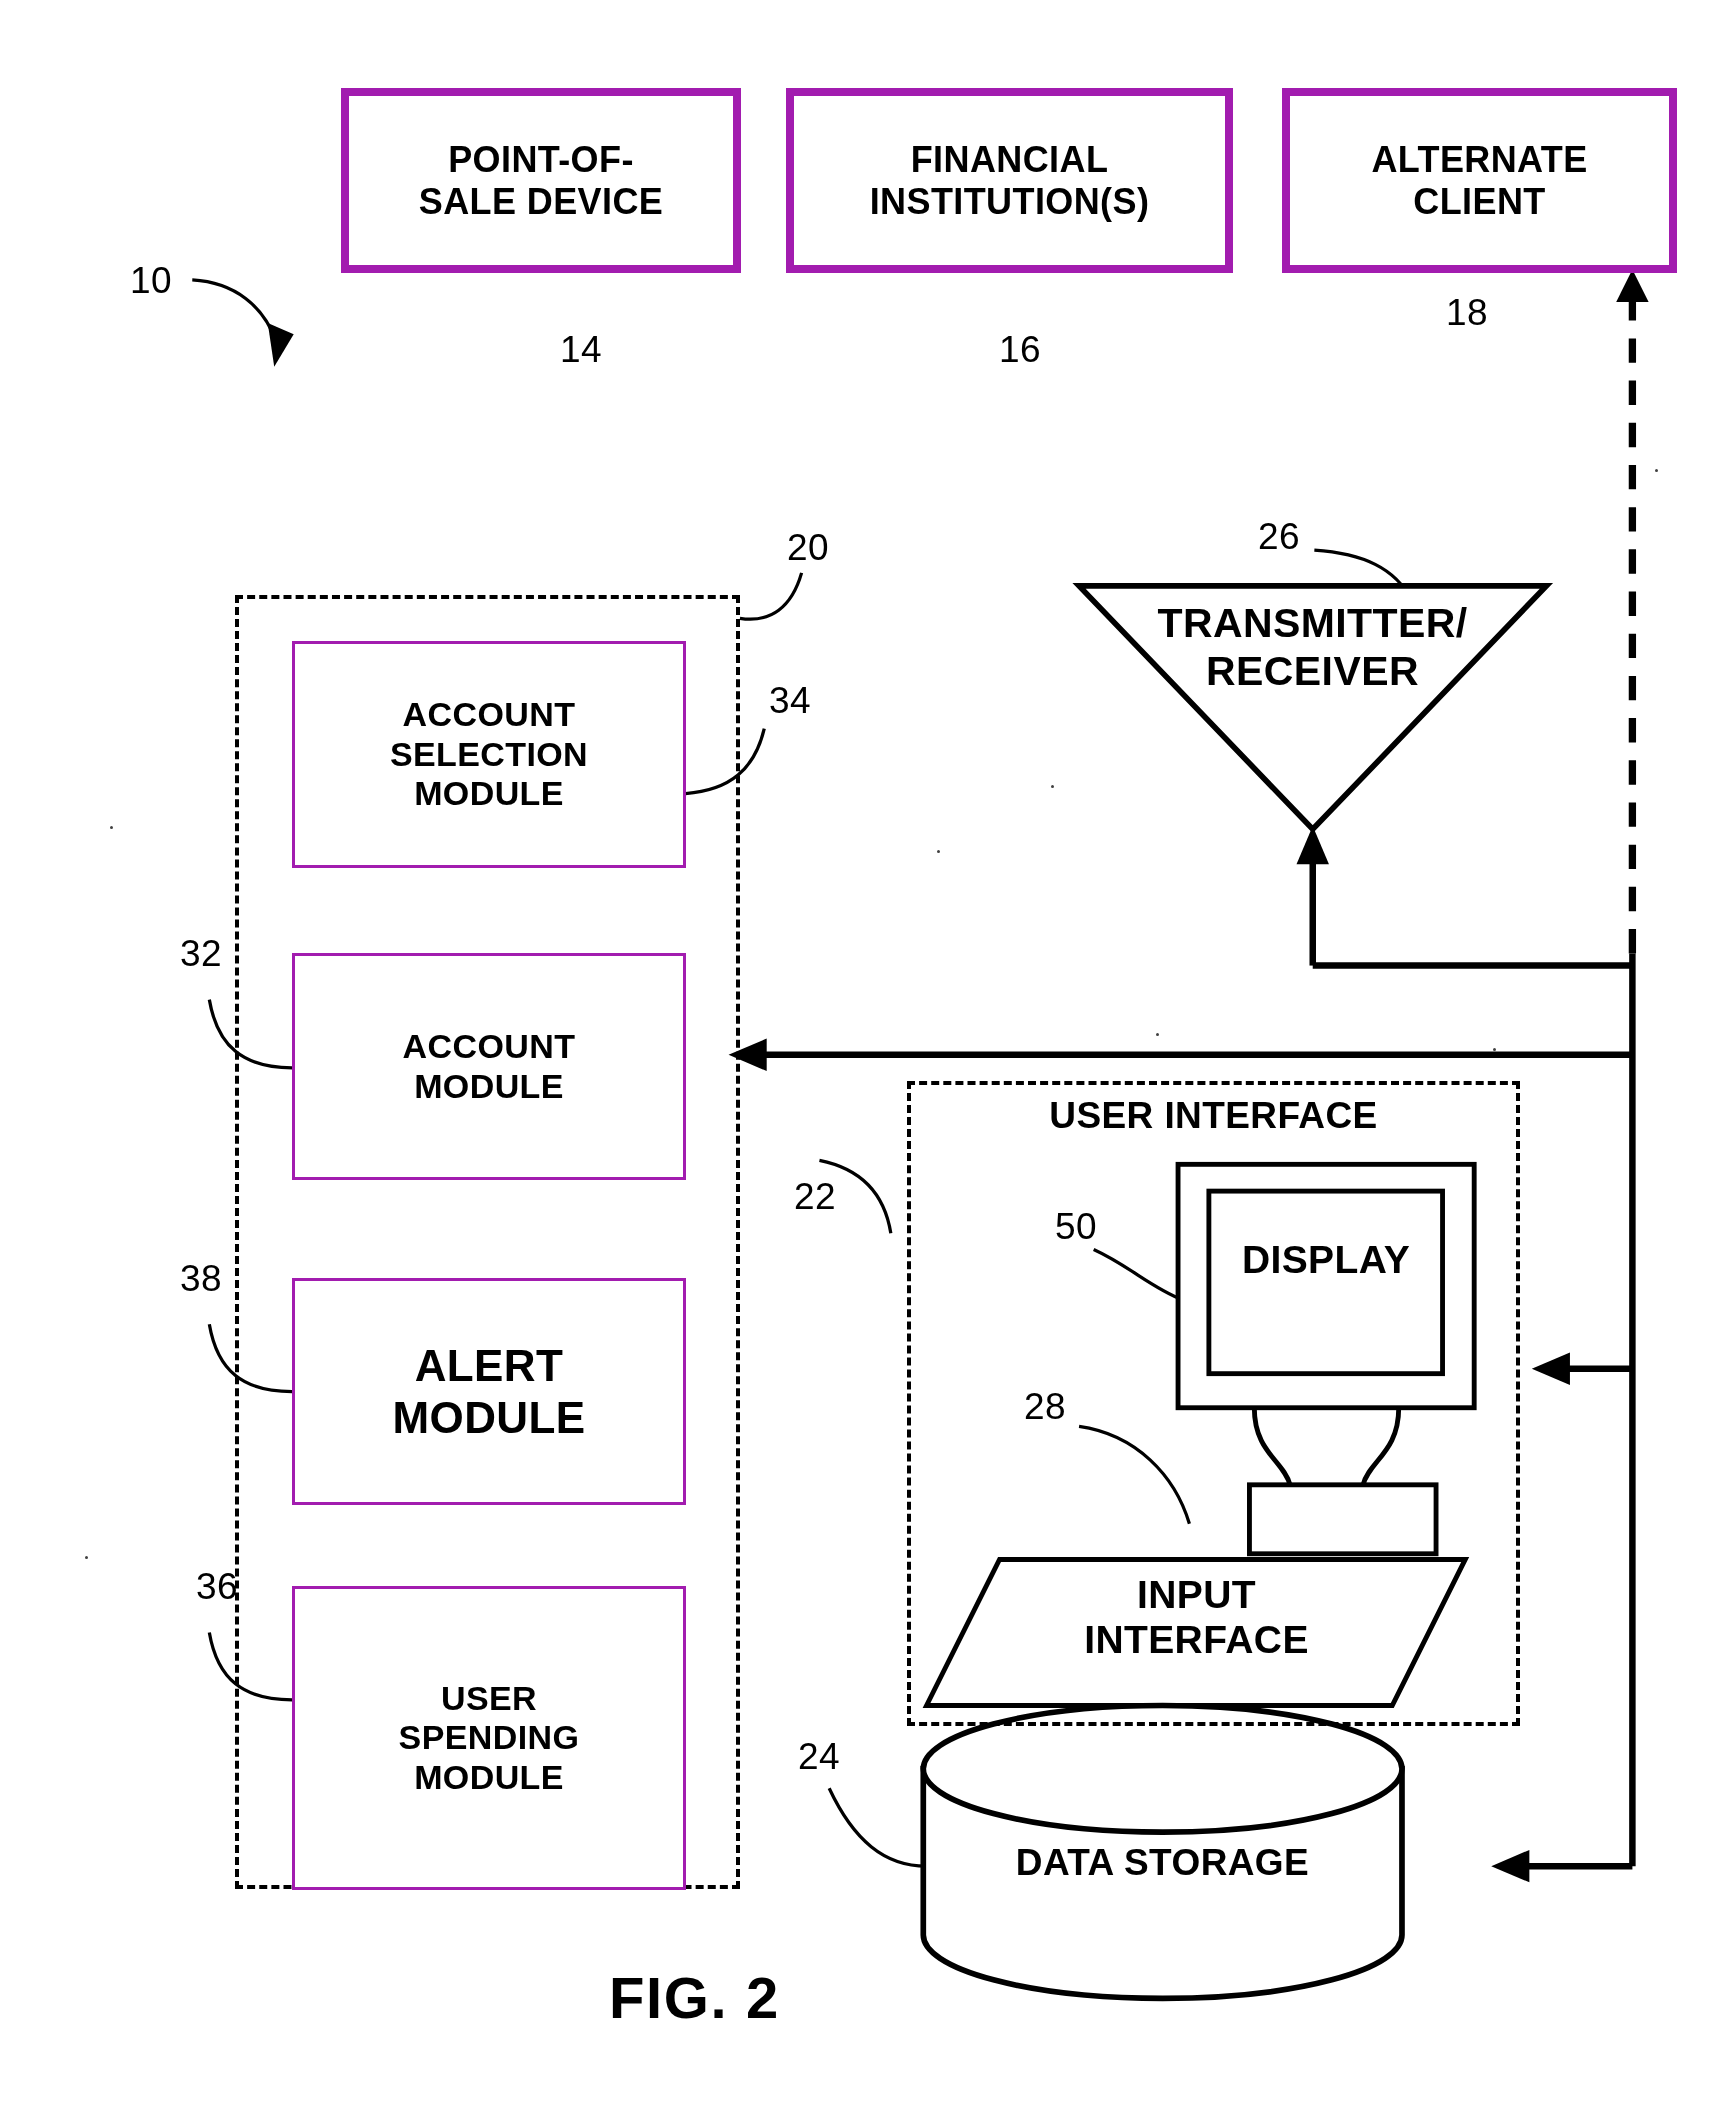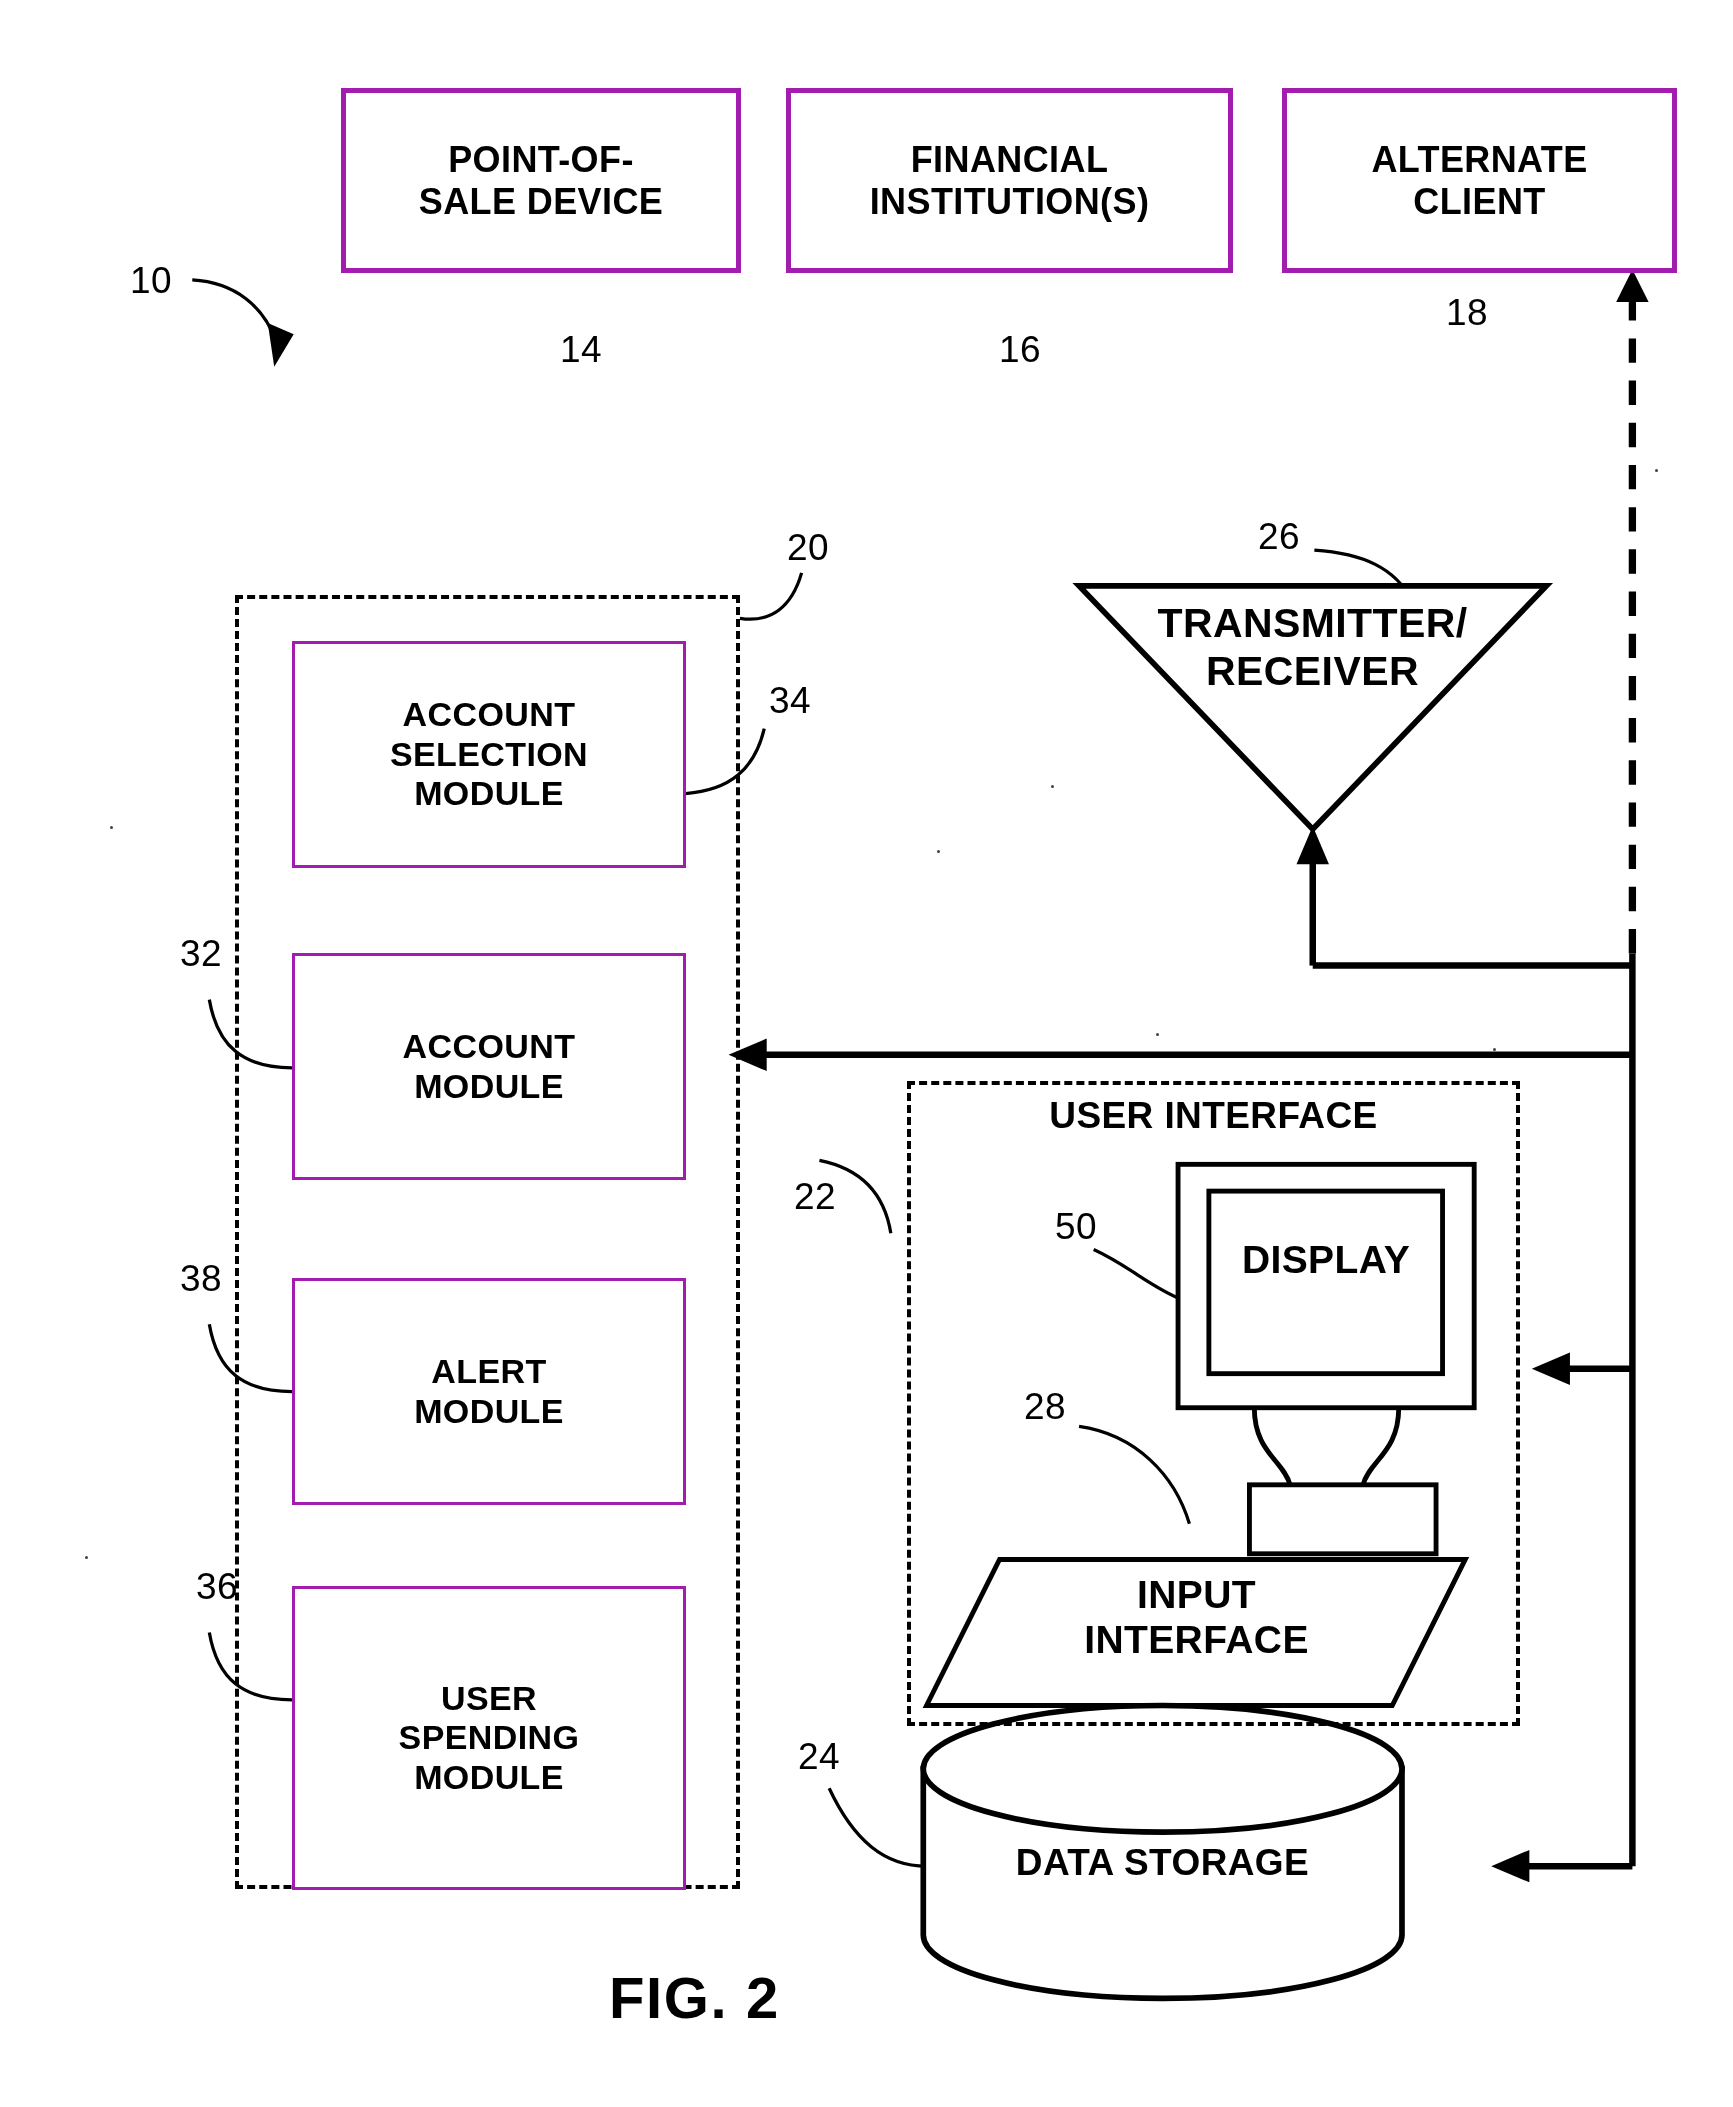--- a/index.html
+++ b/index.html
@@ -23,21 +23,21 @@
     left: 0;
     top: 0;
     width: 1733px;
     height: 2108px;
     pointer-events: none;
   }
   
   .box {
     position: absolute;
     box-sizing: border-box;
-    border: 5px solid #a21caf;
+    border: 8px solid #a21caf;
     background: #fff;
     display: flex;
     align-items: center;
     justify-content: center;
     text-align: center;
     font-weight: bold;
     color: #000;
     line-height: 1.16;
     letter-spacing: 0.4px;
   }
@@ -243,21 +243,21 @@
 MODULE</span>
   </div>
   <div class="ref-num" style="left:769px; top:680px;">34</div>
 
   <div class="box thin" style="left:292px; top:953px; width:394px; height:227px; font-size:34px;">
     <span class="box-label">ACCOUNT
 MODULE</span>
   </div>
   <div class="ref-num" style="left:180px; top:933px;">32</div>
 
-  <div class="box thin" style="left:292px; top:1278px; width:394px; height:227px; font-size:34px;">
+  <div class="box thin" style="left:292px; top:1278px; width:394px; height:227px; font-size:44px;">
     <span class="box-label">ALERT
 MODULE</span>
   </div>
   <div class="ref-num" style="left:180px; top:1258px;">38</div>
 
   <div class="box thin" style="left:292px; top:1586px; width:394px; height:304px; font-size:34px;">
     <span class="box-label">USER
 SPENDING
 MODULE</span>
   </div>

